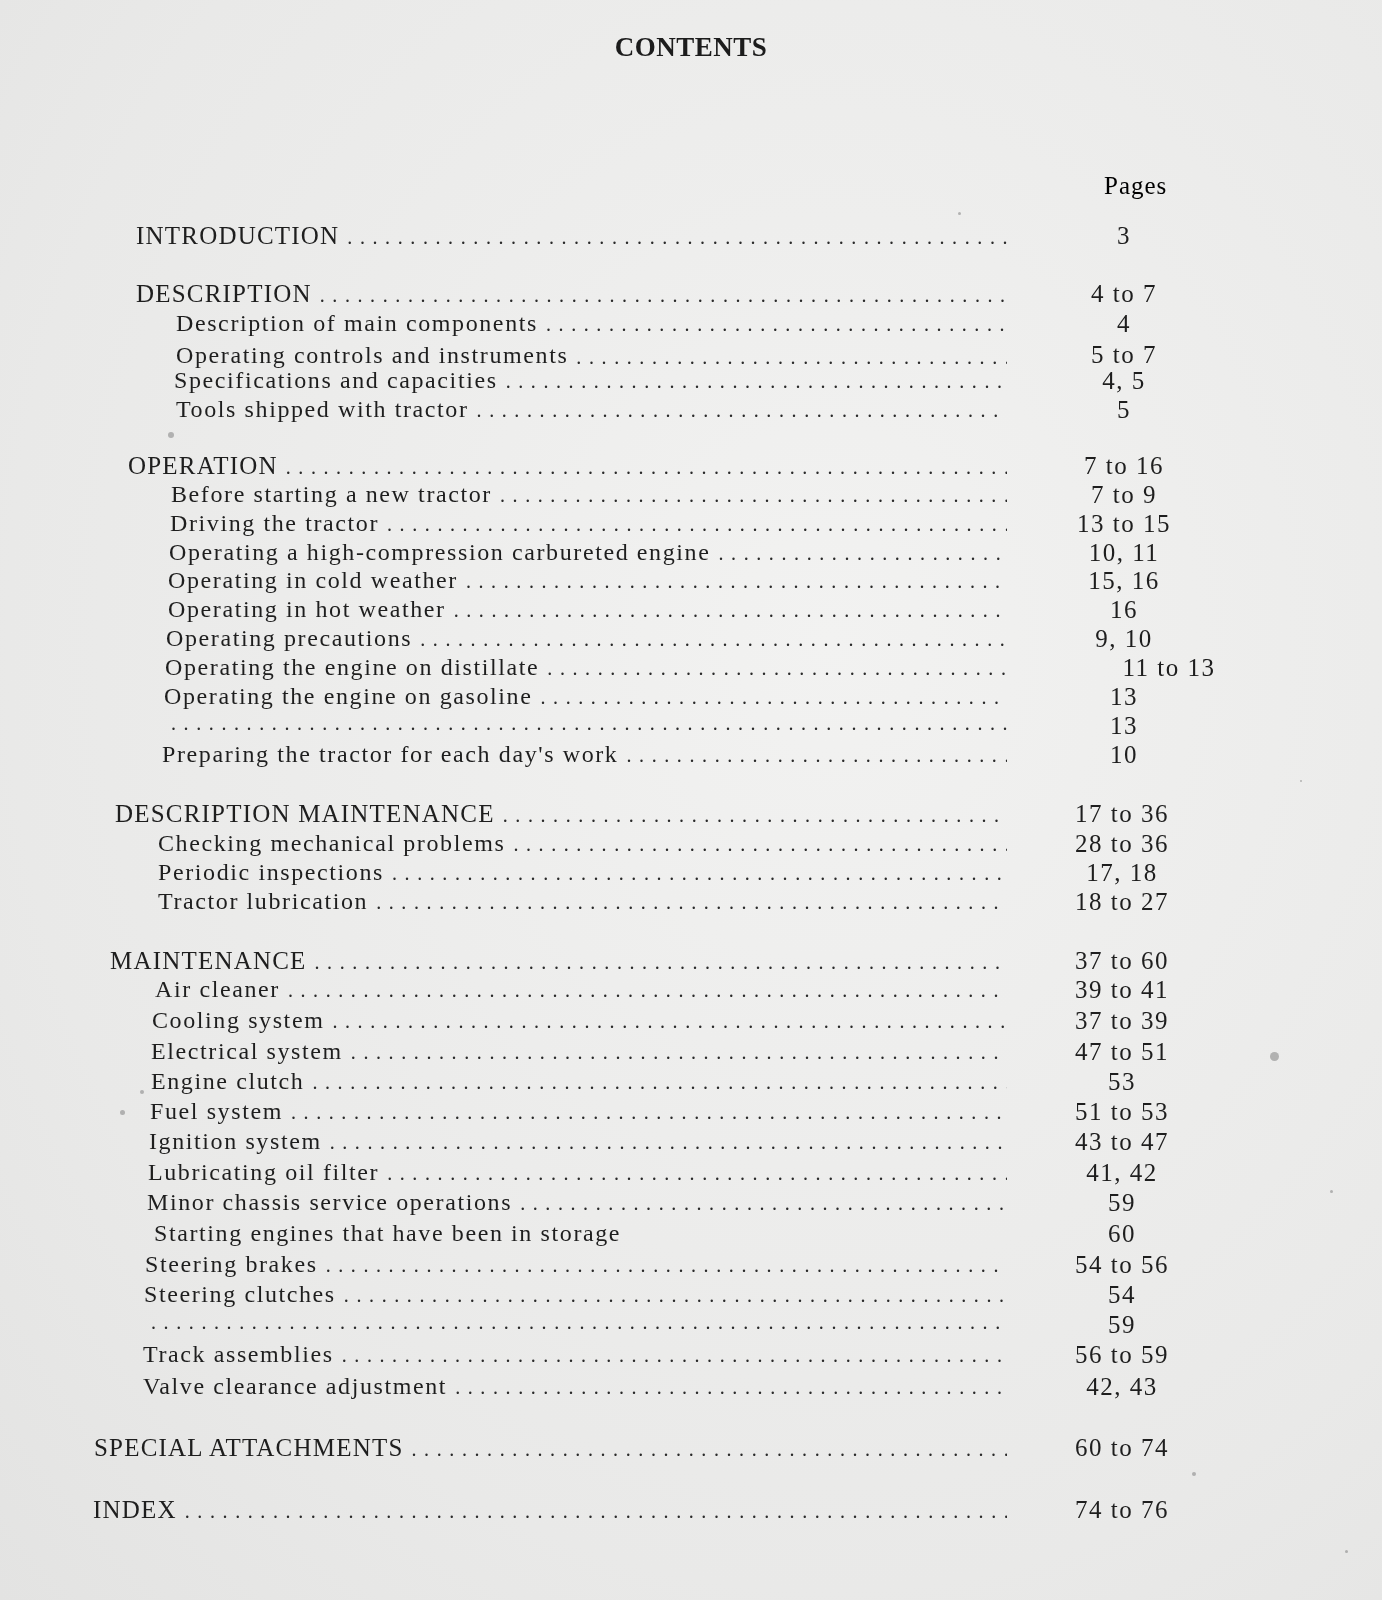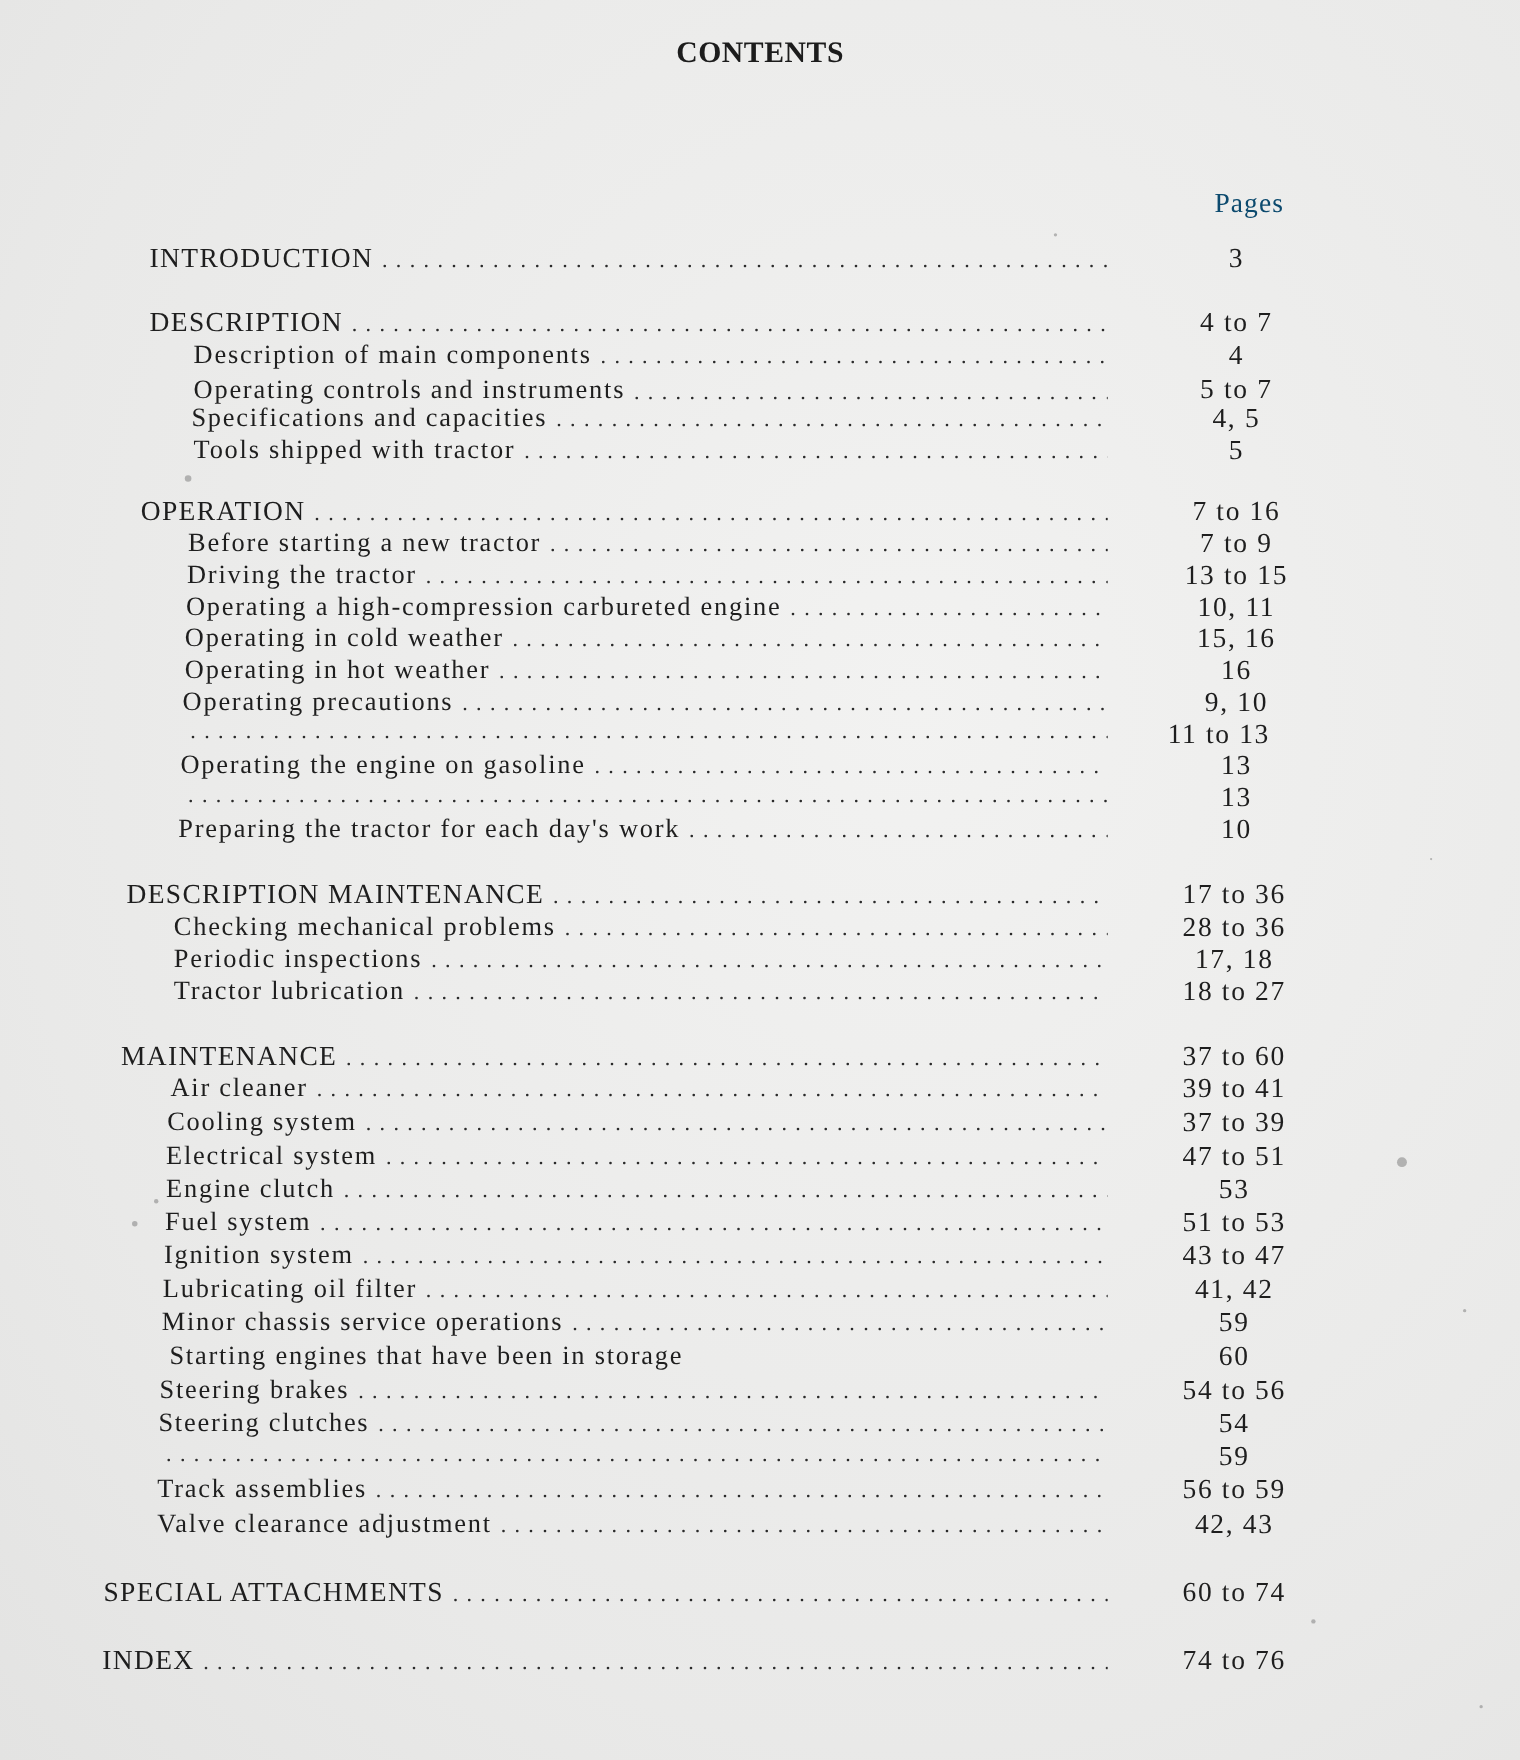--- a/index.html
+++ b/index.html
@@ -10,21 +10,21 @@
     color: #1a1a1a;
     font-family: "Liberation Serif", "DejaVu Serif", serif;
     position: relative; overflow: hidden;
   }
   .title {
     position: absolute; top: 32px; left: 0; width: 1382px; text-align: center;
     font-size: 27px; letter-spacing: 0.5px; font-weight: bold; color: #1c1c1c;
   }
   .pages-head {
     position: absolute; top: 172px; left: 1104px;
-    font-size: 25px; letter-spacing: 1px; color: #0c4a6e;
+    font-size: 25px; letter-spacing: 1px; color: #000000;
   }
   .row {
     position: absolute; height: 30px; display: flex; align-items: baseline;
     white-space: nowrap;
   }
   .row .label { font-size: 24px; letter-spacing: 1.6px; color: #1e1e1e; }
   .row.section .label { font-size: 25px; letter-spacing: 1.2px; }
   .row .dots {
     flex: 1; overflow: hidden; margin-left: 8px; margin-right: 8px;
     font-size: 20px; letter-spacing: 7.6px; color: #2a2a2a;
@@ -101,22 +101,23 @@
       <span class="label">Operating in hot weather</span>
       <span class="dots">........................................................................................................................</span>
       <span class="page" style="left: 881px;">16</span>
     </div>
     <div class="row" style="top: 625px; left: 166px; width: 849px;">
       <span class="label">Operating precautions</span>
       <span class="dots">........................................................................................................................</span>
       <span class="page" style="left: 883px;">9, 10</span>
     </div>
     <div class="row" style="top: 654px; left: 165px; width: 850px;">
-      <span class="dots">........................................................................................................................</span>
-      <span class="page" style="left: 868px; text-align: center;">11 to 13</span>
+      <span class="label">Operating the engine on distillate</span>
+      <span class="dots">........................................................................................................................</span>
+      <span class="page" style="left: 929px; text-align: center;">11 to 13</span>
     </div>
     <div class="row" style="top: 683px; left: 164px; width: 851px;">
       <span class="label">Operating the engine on gasoline</span>
       <span class="dots">........................................................................................................................</span>
       <span class="page" style="left: 885px;">13</span>
     </div>
     <div class="row" style="top: 712px; left: 163px; width: 852px;">
       <span class="dots">........................................................................................................................</span>
       <span class="page" style="left: 886px;">13</span>
     </div>

